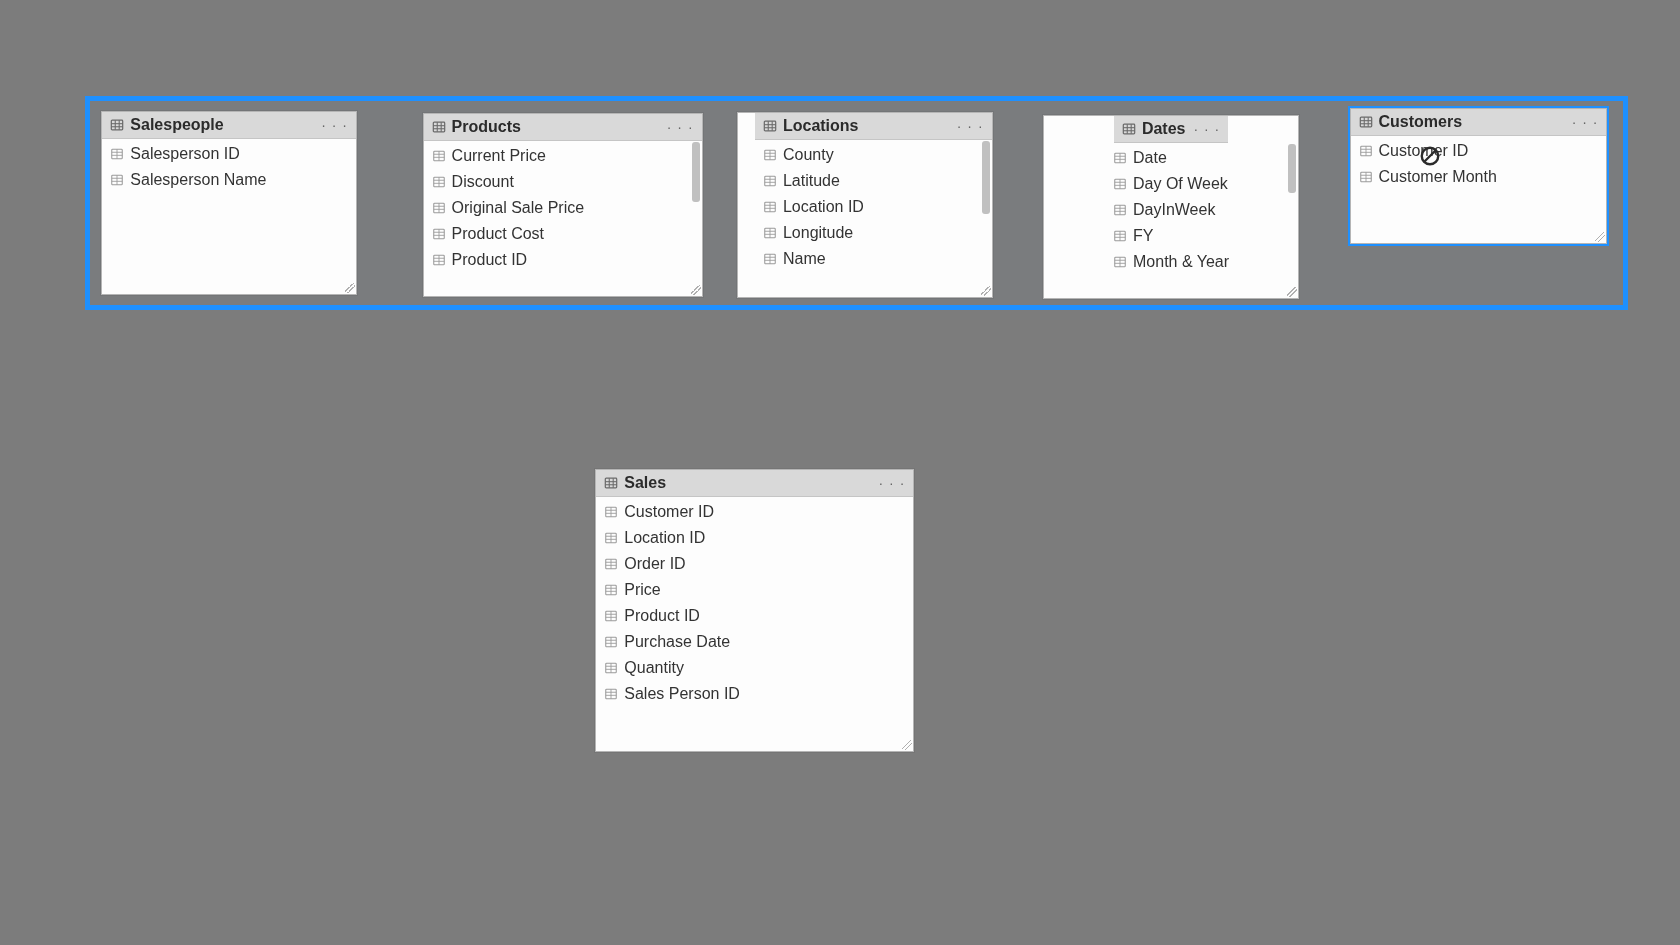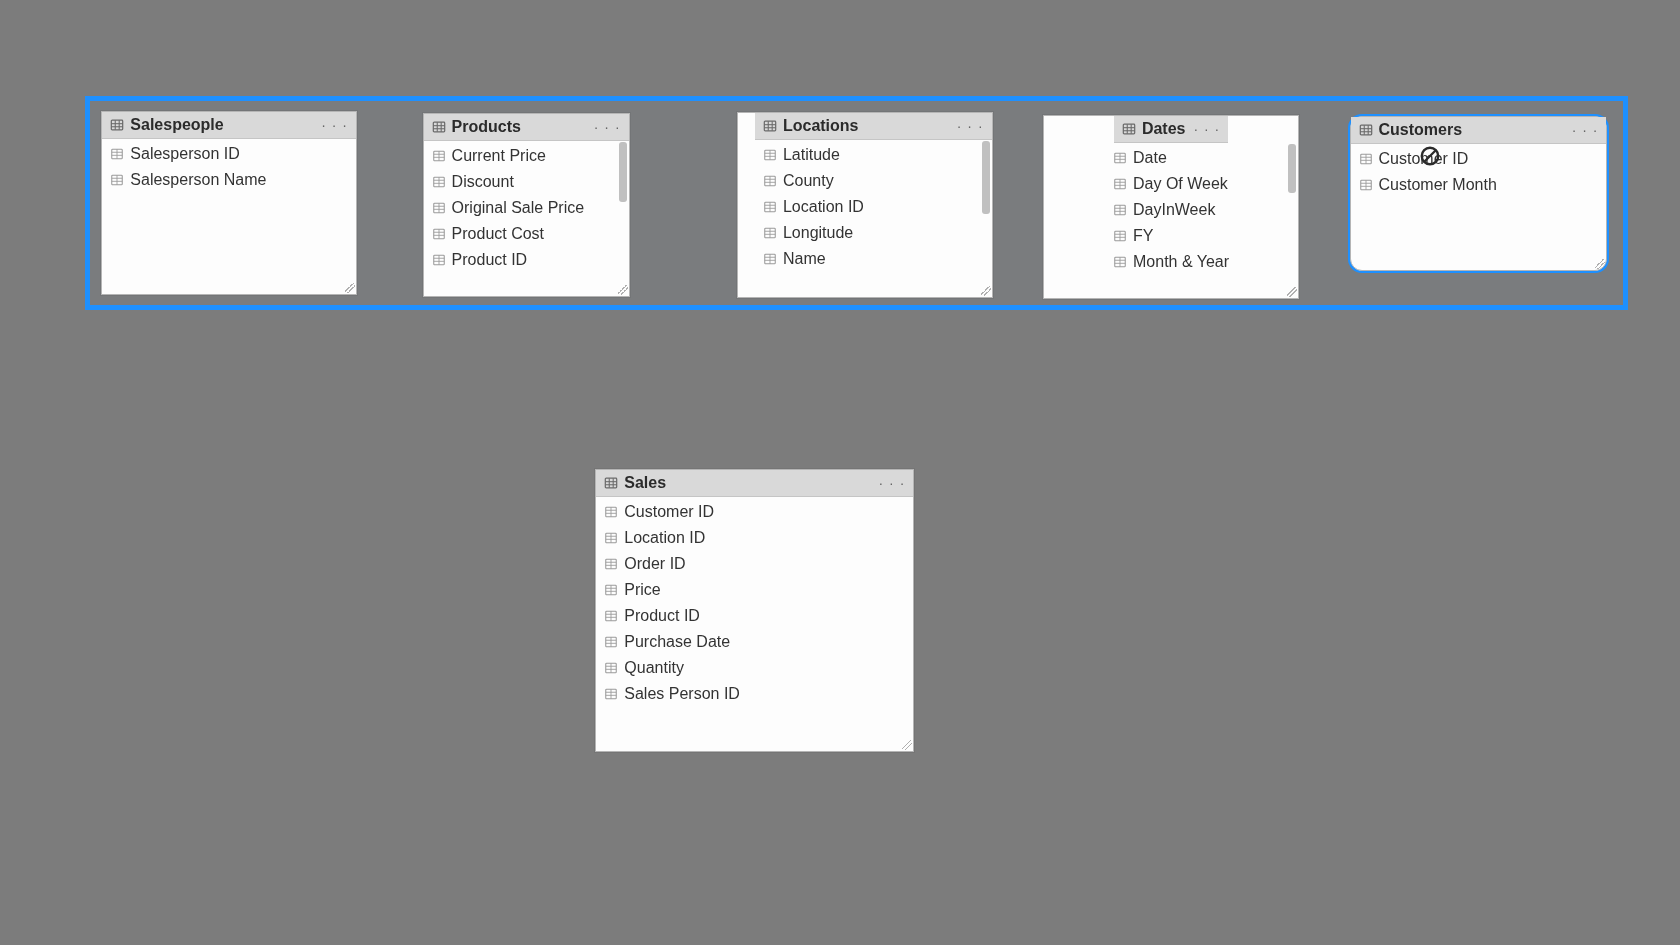--- a/index.html
+++ b/index.html
@@ -181,21 +181,21 @@
                 <svg width="14" height="14">
                   <use href="#sym-col"></use>
                 </svg>
               </span>
               <span>Salesperson Name</span>
             </div>
           </div>
         </div>
         <div class="resize-notch"></div>
       </div>
-      <div class="table-card" style="left: 422.591px; top: 112.844px; width: 207px; height: 184.236px;">
+      <div class="table-card" style="left: 422.591px; top: 112.844px; width: 280px; height: 184.236px;">
         <div class="table-header">
           <span class="icon-table-header">
             <svg width="14" height="14">
               <use href="#sym-table"></use>
             </svg>
           </span>
           <span class="title">Products</span>
           <span class="more-dots">· · ·</span>
         </div>
         <div class="fields">
@@ -258,29 +258,29 @@
           <span class="more-dots">· · ·</span>
         </div>
         <div class="fields">
           <div class="fields-inner">
             <div class="field-row">
               <span class="icon-col">
                 <svg width="14" height="14">
                   <use href="#sym-col"></use>
                 </svg>
               </span>
+              <span>County</span>
+            </div>
+            <div class="field-row">
+              <span class="icon-col">
+                <svg width="14" height="14">
+                  <use href="#sym-col"></use>
+                </svg>
+              </span>
               <span>Latitude</span>
-            </div>
-            <div class="field-row">
-              <span class="icon-col">
-                <svg width="14" height="14">
-                  <use href="#sym-col"></use>
-                </svg>
-              </span>
-              <span>County</span>
             </div>
             <div class="field-row">
               <span class="icon-col">
                 <svg width="14" height="14">
                   <use href="#sym-col"></use>
                 </svg>
               </span>
               <span>Location ID</span>
             </div>
             <div class="field-row">
@@ -358,21 +358,21 @@
               </span>
               <span>Month &amp; Year</span>
             </div>
           </div>
         </div>
         <div class="vscroll">
           <div class="thumb" style="top: 0px; height: 48.3619px;"></div>
         </div>
         <div class="resize-notch"></div>
       </div>
-      <div class="table-card selected" style="left: 1349.53px; top: 116px; width: 257.93px; height: 155px; border-radius: 12px;">
+      <div class="table-card selected" style="left: 1349.53px; top: 108px; width: 257.93px; height: 136px;">
         <div class="table-header">
           <span class="icon-table-header">
             <svg width="14" height="14">
               <use href="#sym-table"></use>
             </svg>
           </span>
           <span class="title">Customers</span>
           <span class="more-dots">· · ·</span>
         </div>
         <div class="fields">

